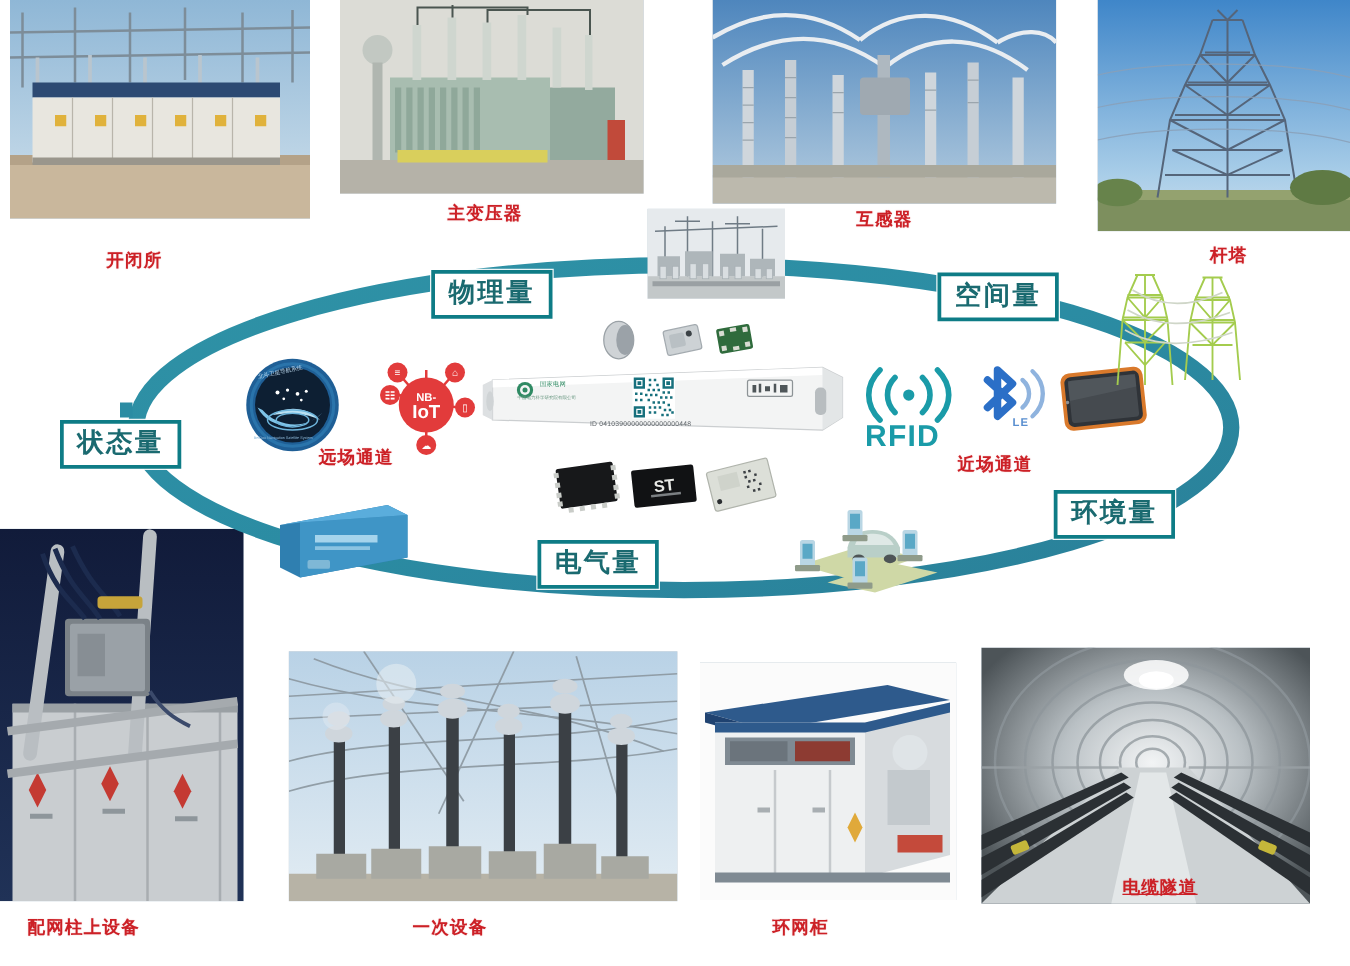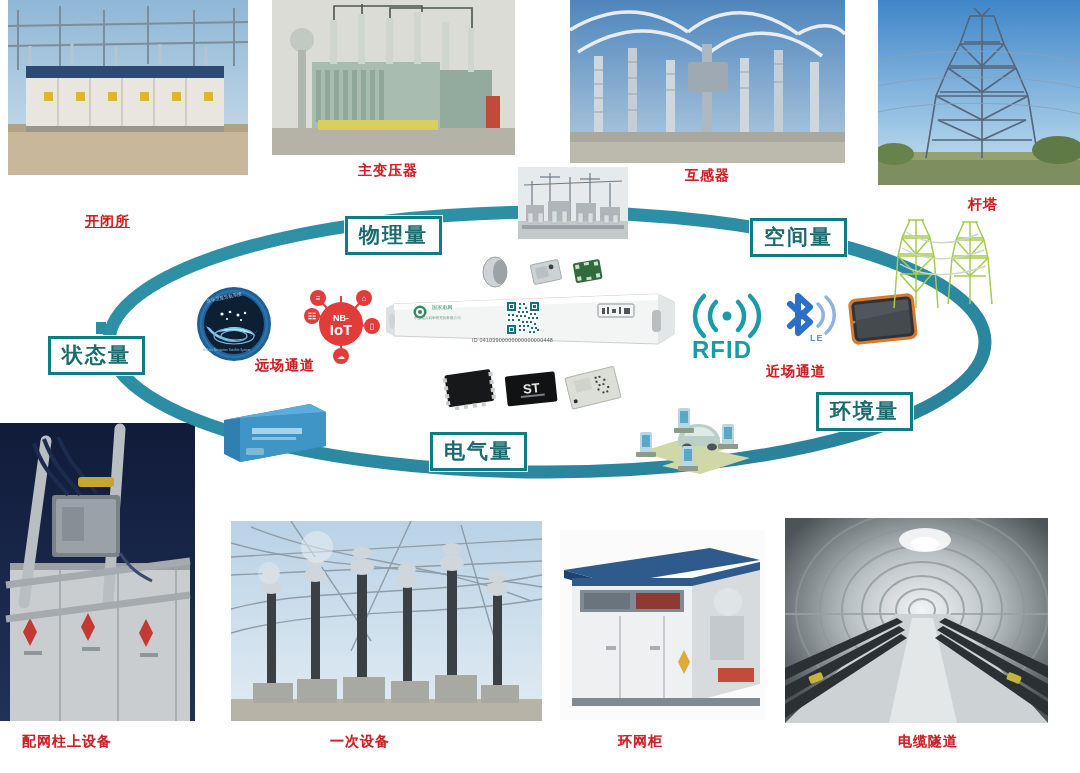--- a/index.html
+++ b/index.html
@@ -865,29 +865,29 @@
       <g stroke="#9aa1a5" stroke-width="2" fill="none" opacity=".8">
         <path d="M0 96 L110 96"></path>
           <path d="M166 96 L263 96"></path>
       </g>
     </svg>
   </div>
 
   <div class="node-box" style="left:345px;top:216px;">物理量</div>
   <div class="node-box" style="left:750px;top:218px;">空间量</div>
   <div class="node-box" style="left:48px;top:336px;">状态量</div>
-  <div class="node-box" style="left:816px;top:392px;">环境量</div>
+  <div class="node-box" style="left:843px;top:392px;">环境量</div>
   <div class="node-box" style="left:430px;top:432px;">电气量</div>
 
-  <div class="red-label" style="left:85px;top:213px;text-decoration:underline;">开闭所</div>
+  <div class="red-label" style="left:85px;top:200px;">开闭所</div>
   <div class="red-label" style="left:358px;top:162px;">主变压器</div>
   <div class="red-label" style="left:685px;top:167px;">互感器</div>
   <div class="red-label" style="left:968px;top:196px;">杆塔</div>
 
   <div class="red-label" style="left:22px;top:733px;">配网柱上设备</div>
   <div class="red-label" style="left:330px;top:733px;">一次设备</div>
   <div class="red-label" style="left:618px;top:733px;">环网柜</div>
-  <div class="red-label" style="left:898px;top:733px;">电缆隧道</div>
+  <div class="red-label" style="left:898px;top:701px;text-decoration:underline;">电缆隧道</div>
 
   <div class="red-label" style="left:255px;top:357px;z-index:45;">远场通道</div>
   <div class="red-label" style="left:766px;top:363px;z-index:45;">近场通道</div>
 
 </div>
 
 </body></html>

